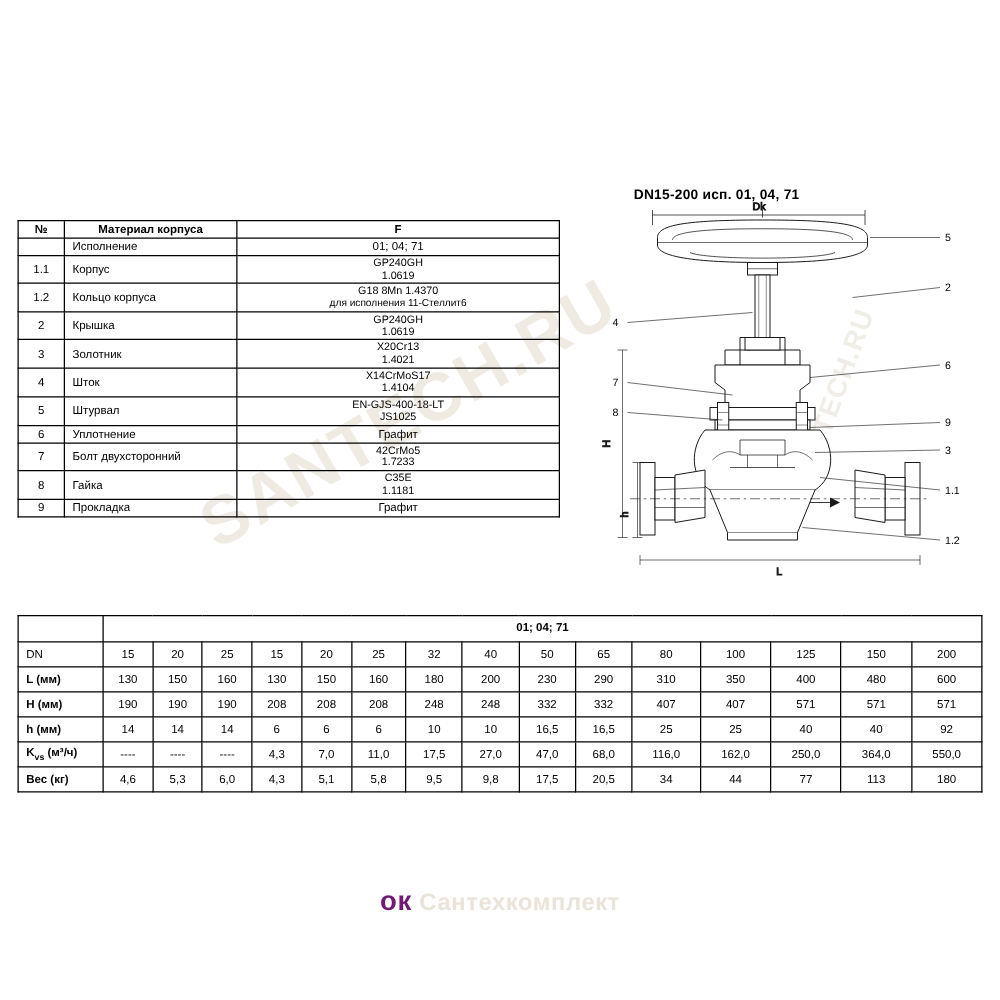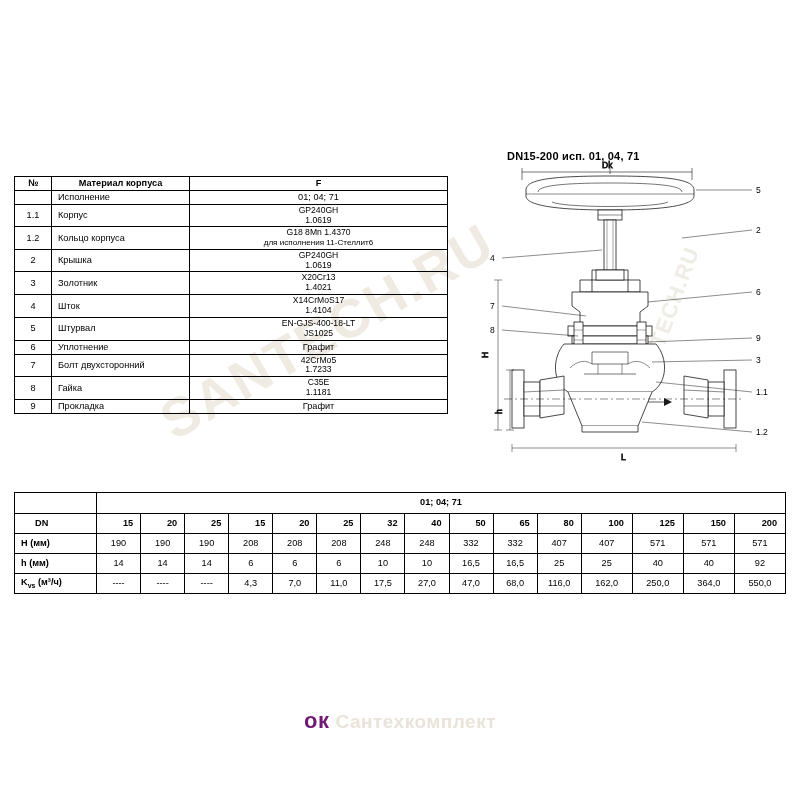--- a/index.html
+++ b/index.html
@@ -132,22 +132,21 @@
     width: 60px;
     text-align: left;
     padding-left: 6px;
     font-weight: bold;
   }
   .dim-table tr.top td {
     font-weight: bold;
     height: 16px;
   }
   .dim-table tr.dnrow td {
-    font-weight: bold;
-    padding-left: 20px;
+    font-weight: normal;
   }
   .sub-small {
     font-size: 7px;
     vertical-align: sub;
   }
 
   
   .drawing {
     position: absolute;
     left: 452px;
@@ -407,20 +406,38 @@
       <td>40</td>
       <td>50</td>
       <td>65</td>
       <td>80</td>
       <td>100</td>
       <td>125</td>
       <td>150</td>
       <td>200</td>
     </tr>
 
+    <tr>
+      <td class="rowlabel">L (мм)</td>
+      <td>130</td>
+      <td>150</td>
+      <td>160</td>
+      <td>130</td>
+      <td>150</td>
+      <td>160</td>
+      <td>180</td>
+      <td>200</td>
+      <td>230</td>
+      <td>290</td>
+      <td>310</td>
+      <td>350</td>
+      <td>400</td>
+      <td>480</td>
+      <td>600</td>
+    </tr>
 
 
     <tr>
       <td class="rowlabel">H (мм)</td>
       <td>190</td>
       <td>190</td>
       <td>190</td>
       <td>208</td>
       <td>208</td>
       <td>208</td>
@@ -466,14 +483,32 @@
       <td>27,0</td>
       <td>47,0</td>
       <td>68,0</td>
       <td>116,0</td>
       <td>162,0</td>
       <td>250,0</td>
       <td>364,0</td>
       <td>550,0</td>
     </tr>
 
+    <tr>
+      <td class="rowlabel">Вес (кг)</td>
+      <td>4,6</td>
+      <td>5,3</td>
+      <td>6,0</td>
+      <td>4,3</td>
+      <td>5,1</td>
+      <td>5,8</td>
+      <td>9,5</td>
+      <td>9,8</td>
+      <td>17,5</td>
+      <td>20,5</td>
+      <td>34</td>
+      <td>44</td>
+      <td>77</td>
+      <td>113</td>
+      <td>180</td>
+    </tr>
   </tbody>
 </table>
 
 </body></html>

